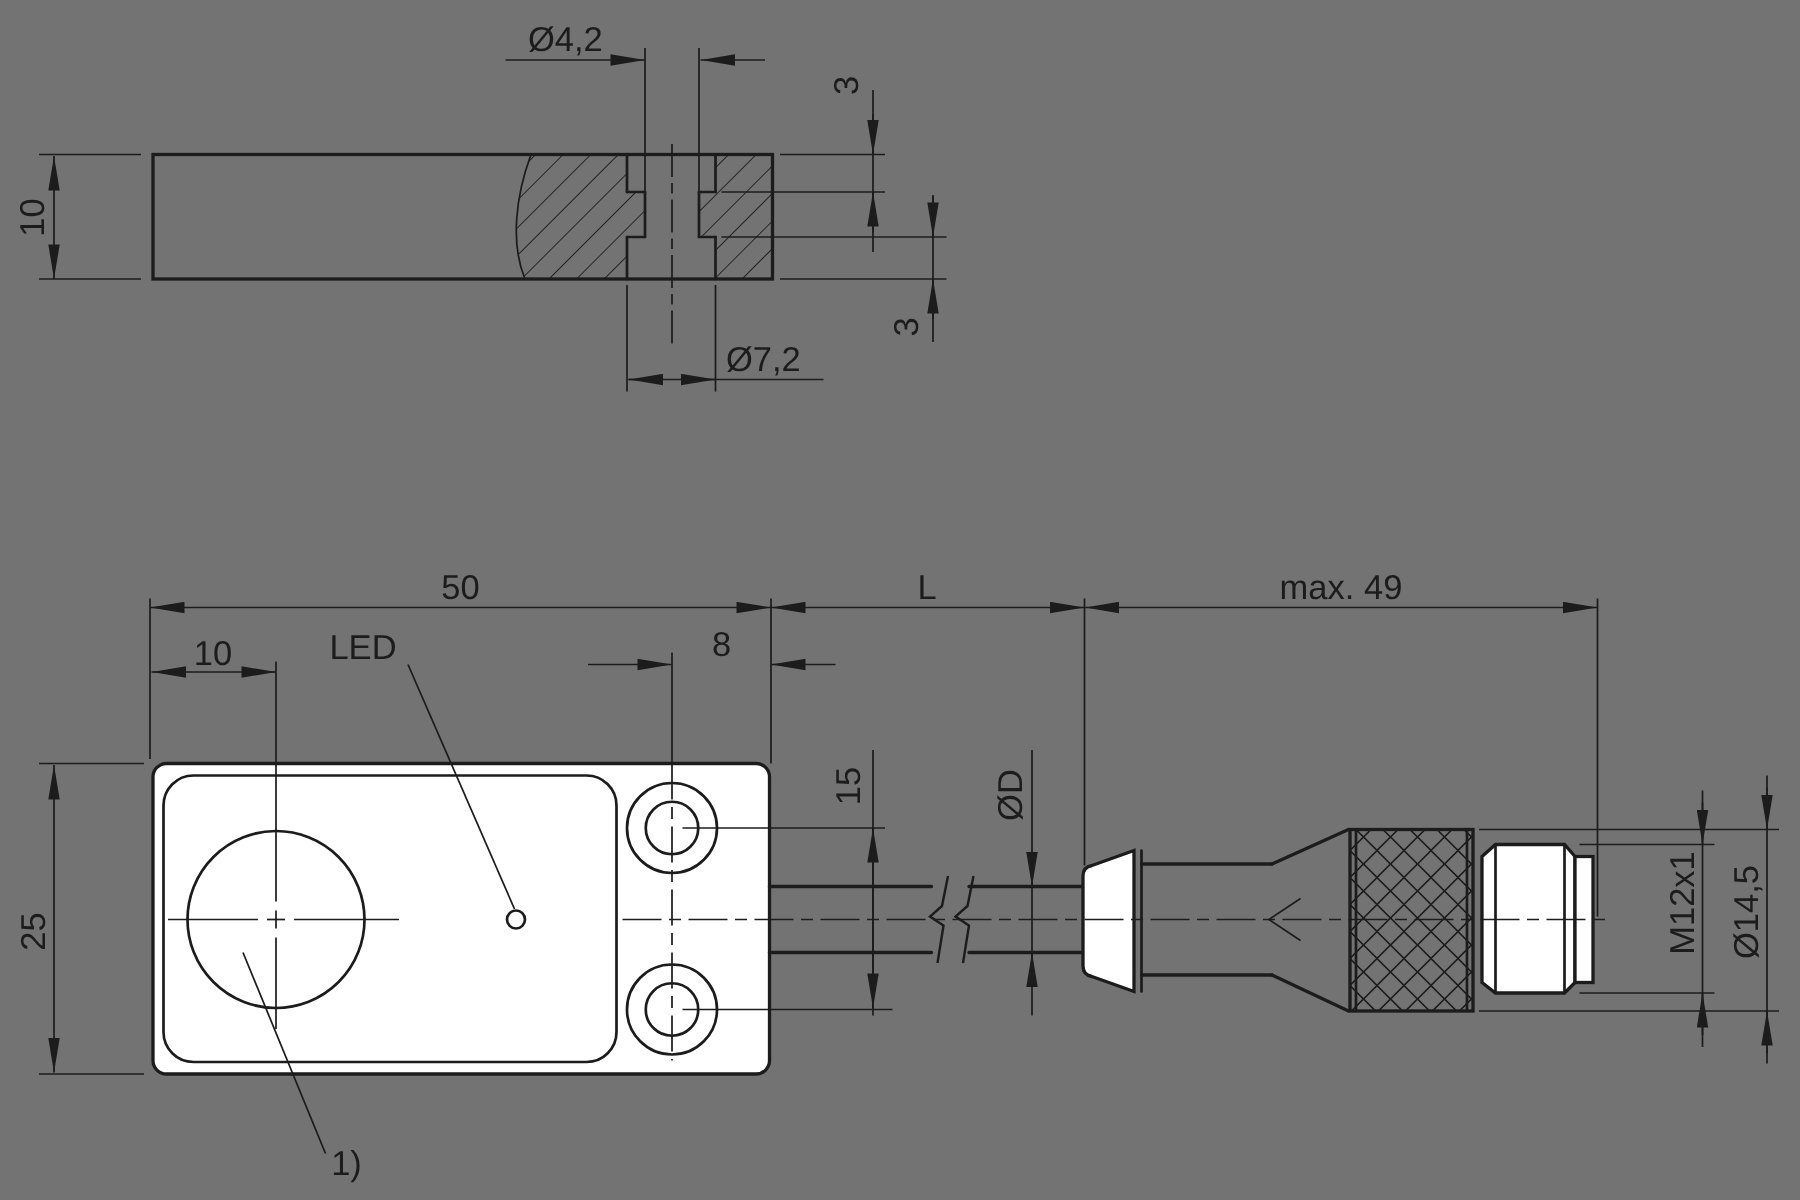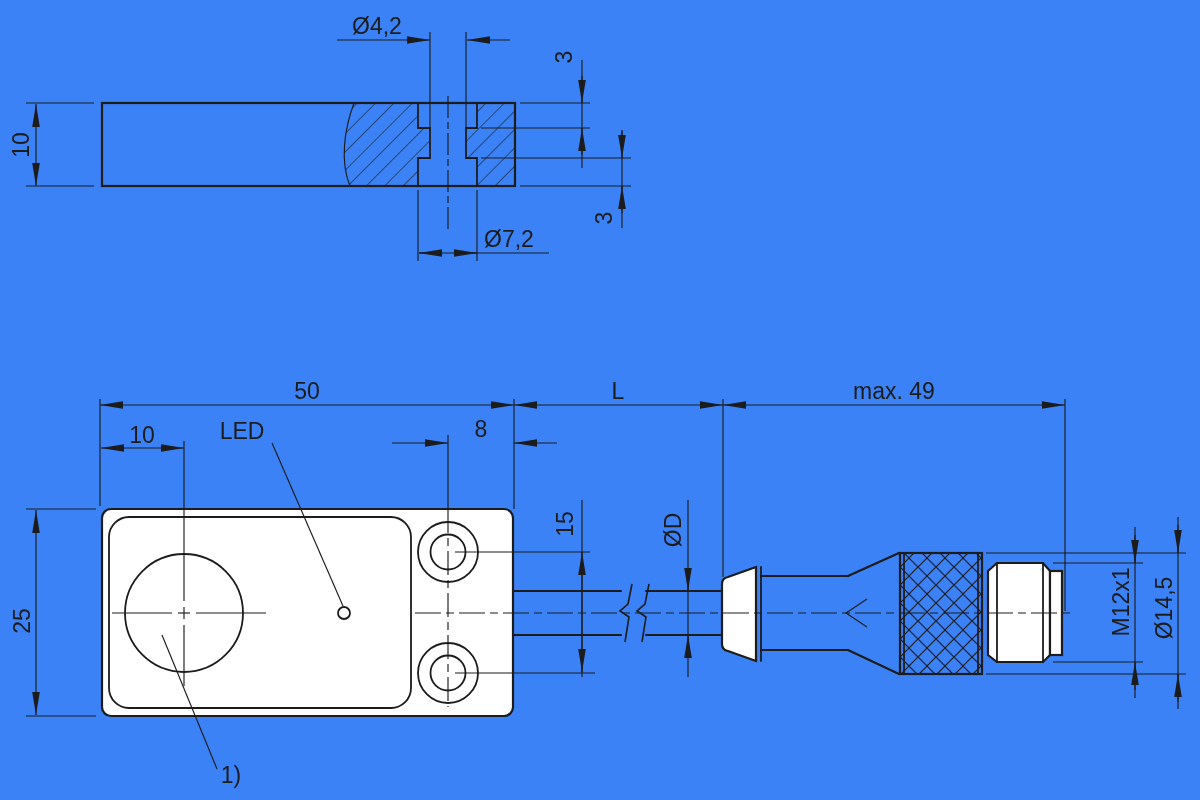--- a/index.html
+++ b/index.html
@@ -1,16 +1,16 @@
 <!DOCTYPE html>
 <html><head>
 <meta charset="utf-8">
 <style>
   html,body{margin:0;padding:0;background:#ffffff;}
-  .canvas{position:relative;width:1200px;height:800px;background:#3b82f6;overflow:hidden;}
+  .canvas{position:relative;width:1200px;height:800px;background:#737373;overflow:hidden;}
   svg{display:block;}
   text{font-family:"Liberation Sans",sans-serif;font-size:23px;fill:#1c1c1c;}
   .thick{stroke:#1c1c1c;stroke-width:2.2;fill:none;stroke-linecap:round;}
   .med{stroke:#1c1c1c;stroke-width:1.8;fill:none;stroke-linecap:round;}
   .thin{stroke:#1c1c1c;stroke-width:1.15;fill:none;stroke-linecap:butt;}
   .cl{stroke:#1c1c1c;stroke-width:1.15;fill:none;stroke-dasharray:26 5 8 5;}
   .whitefill{fill:#ffffff;}
 </style>
 </head>
 <body>

